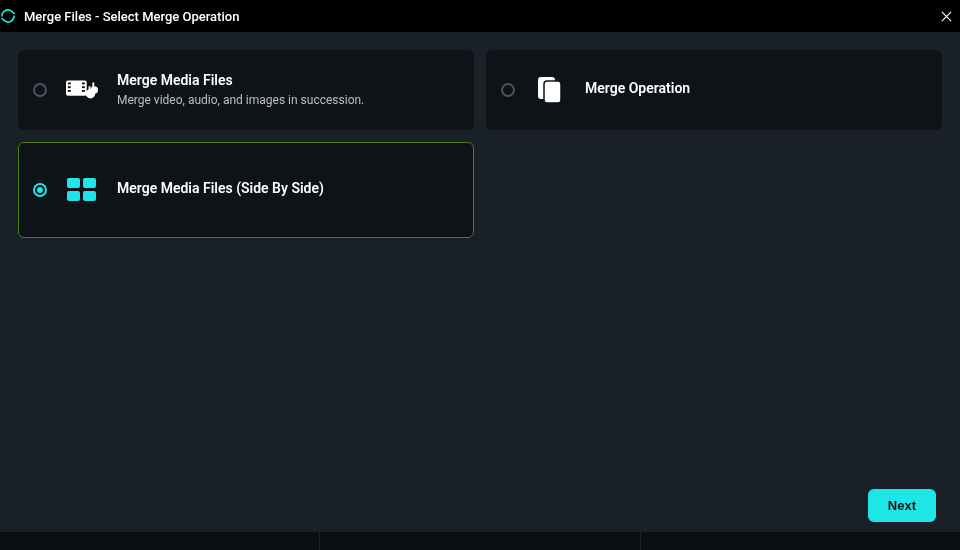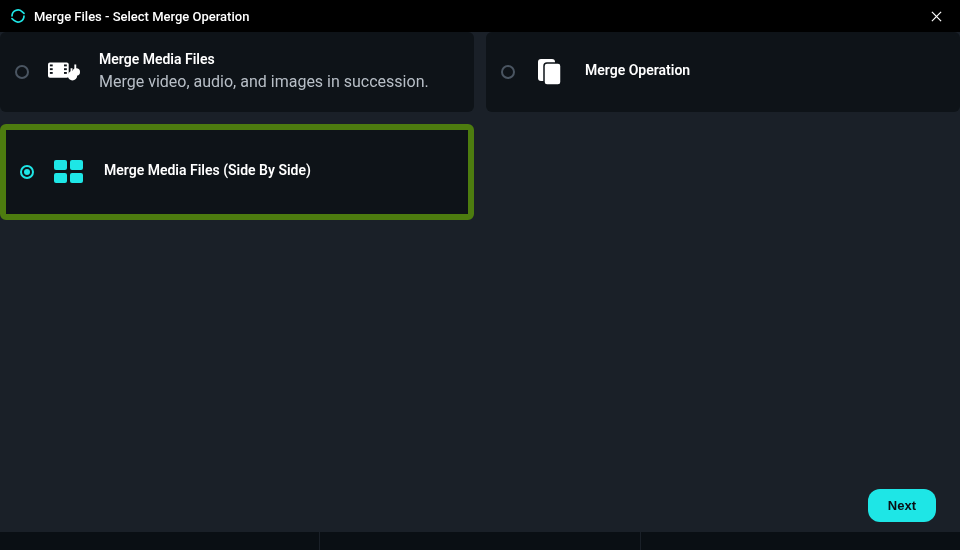--- a/index.html
+++ b/index.html
@@ -10,21 +10,21 @@
       color: #ffffff;
       font-family: -apple-system, BlinkMacSystemFont, "Segoe UI", Roboto, Arial, sans-serif;
       overflow: hidden;
       position: relative;
     }
     .titlebar {
       height: 32px;
       background: #000000;
       display: flex;
       align-items: center;
-      padding: 0 10px;
+      padding: 0 0;
     }
     .titlebar-icon {
       color: #1ee6e6;
       margin-right: 8px;
       display: flex;
       align-items: center;
     }
     .titlebar-title {
       color: #ffffff;
       font-size: 13px;
@@ -35,36 +35,37 @@
       color: #ffffff;
       font-size: 14px;
       width: 28px;
       height: 28px;
       display: flex;
       align-items: center;
       justify-content: center;
       cursor: pointer;
     }
     .content {
+      padding: 18px;
       display: grid;
       grid-template-columns: 1fr 1fr;
       gap: 12px;
     }
     .card {
       background: #0e1318;
       border-radius: 6px;
       padding: 18px 18px 18px 14px;
       display: flex;
       align-items: center;
       cursor: pointer;
       border: 1px solid transparent;
       min-height: 80px;
     }
     .card.selected {
-      border: 6px solid #4d7c0f;
+      border: 1px solid #4d7c0f;
     }
     .card.tall {
       min-height: 96px;
       align-items: center;
     }
     .radio {
       width: 14px;
       height: 14px;
       border-radius: 50%;
       border: 2px solid #4a5561;
@@ -93,34 +94,34 @@
       justify-content: center;
     }
     .card-text { flex: 1; }
     .card-title {
       font-size: 14px;
       font-weight: 600;
       color: #ffffff;
       margin-bottom: 4px;
     }
     .card-desc {
-      font-size: 16px;
+      font-size: 12px;
       color: #b8bfc7;
       line-height: 1.4;
     }
     .footer {
       position: absolute;
       bottom: 28px;
       right: 24px;
     }
     .next-btn {
       background: #1ee6e6;
       color: #0a0f14;
       border: none;
-      border-radius: 12px;
+      border-radius: 6px;
       padding: 9px 20px;
       font-size: 13px;
       font-weight: 600;
       cursor: pointer;
     }
     .bottom-strip {
       position: absolute;
       left: 0; bottom: 0;
       width: 100%;
       height: 18px;

